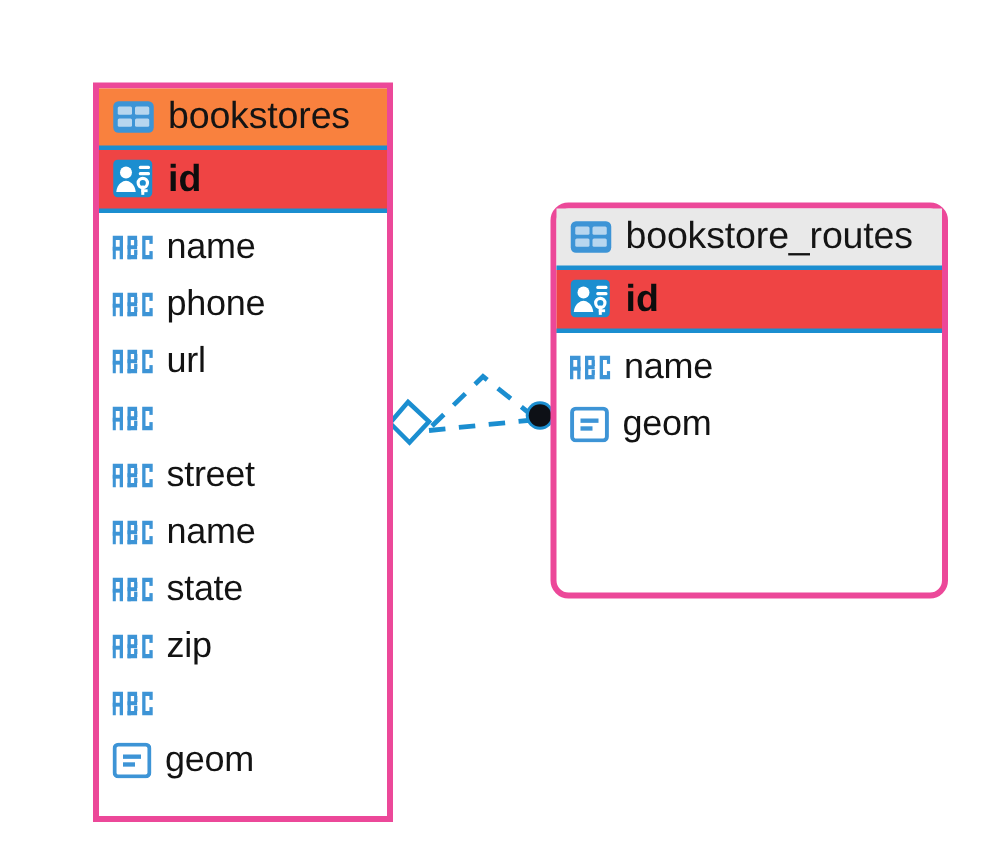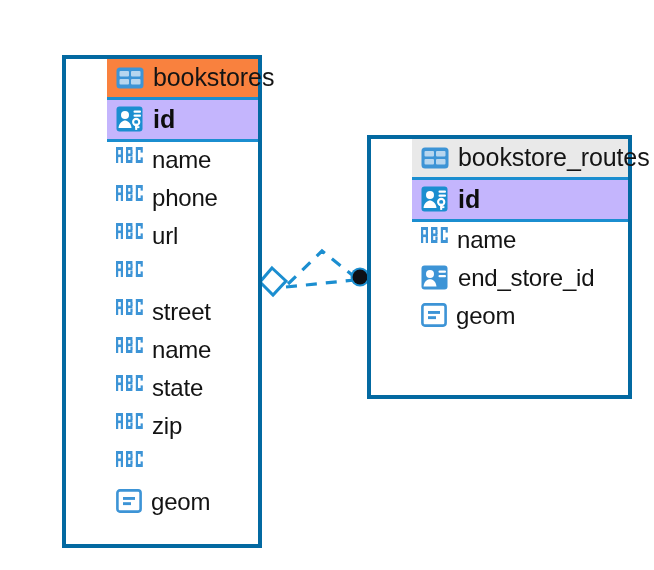--- a/index.html
+++ b/index.html
@@ -30,24 +30,23 @@
     width: 654px;
     height: 570px;
     pointer-events: none;
   }
 
   
   .entity {
     position: absolute;
     box-sizing: border-box;
     background: #ffffff;
-    border: 4px solid #0369a1;
+    border: 4px solid #ec4899;
     display: flex;
     flex-direction: column;
-    padding-left: 41px;
   }
 
   .entity-header {
     display: flex;
     align-items: center;
     gap: 9px;
     padding: 5px 10px 6px 9px;
     border-bottom: 3px solid #1b8ed0;
     box-sizing: border-box;
   }
@@ -62,37 +61,38 @@
     letter-spacing: -0.1px;
   }
 
   .pk-row {
     display: flex;
     align-items: center;
     gap: 9px;
     padding: 5px 10px 6px 9px;
     border-bottom: 3px solid #1b8ed0;
     box-sizing: border-box;
-    background: #c4b5fd;
+    background: #ef4444;
   }
   .pk-label {
     font-size: 25px;
     font-weight: bold;
     color: #0d0d0d;
     line-height: 1.08;
     white-space: nowrap;
   }
 
   .field-list {
     padding: 4px 0 4px 0;
     display: flex;
     flex-direction: column;
   }
   .field-row {
     display: flex;
+    align-items: center;
     gap: 9px;
     padding: 1px 10px 1px 9px;
     height: 38px;
     box-sizing: border-box;
   }
   .field-label {
     font-size: 24px;
     color: #131313;
     line-height: 1.08;
     white-space: nowrap;
@@ -115,20 +115,21 @@
     left: 62px;
     top: 55px;
     width: 200px;
     height: 493px;
   }
   #entity-bookstore-routes {
     left: 367px;
     top: 135px;
     width: 265px;
     height: 264px;
+    border-radius: 12px;
   }
 </style>
 </head>
 <body>
 
 <div class="canvas">
 
   <svg class="connector-layer" viewBox="0 0 654 570" width="654" height="570" aria-hidden="true">
 
     <path d="M 288 284 L 322 251 L 356 278" fill="none" stroke="#1b8ed0" stroke-width="3.2" stroke-dasharray="11 9" stroke-linecap="butt"></path>
@@ -437,30 +438,20 @@
               <rect x="19.8" y="3" width="2.2" height="10"></rect>
             <rect x="19.8" y="13" width="7" height="3"></rect>
               <rect x="24.6" y="3" width="2.2" height="2.6"></rect>
             <rect x="24.6" y="10.4" width="2.2" height="2.6"></rect>
           </g>
         </svg>
         <span class="field-label">name</span>
       </div>
 
 
-      <div class="field-row">
-        <svg class="icon icon-fk" viewBox="0 0 28 26">
-          <rect x="0.5" y="0.5" width="26" height="24" rx="3" fill="#3d94d6"></rect>
-          <circle cx="9" cy="9" r="4" fill="#ffffff"></circle>
-          <path d="M 2.5 21.5 C 3 16 7 14.2 9 14.2 C 11 14.2 15 16 15.5 21.5 Z" fill="#ffffff"></path>
-          <rect x="17.5" y="5.5" width="7.5" height="2.2" rx="1" fill="#ffffff"></rect>
-          <rect x="17.5" y="10" width="7.5" height="2.2" rx="1" fill="#ffffff"></rect>
-        </svg>
-        <span class="field-label">end_store_id</span>
-      </div>
 
       <div class="field-row">
         <svg class="icon icon-geom" viewBox="0 0 26 24">
           <rect x="1.4" y="1.4" width="23.2" height="21.2" rx="2.5" fill="#ffffff" stroke="#3d94d6" stroke-width="2.6"></rect>
           <rect x="7" y="8" width="12" height="2.9" fill="#3d94d6"></rect>
           <rect x="7" y="13.2" width="8" height="2.9" fill="#3d94d6"></rect>
         </svg>
         <span class="field-label">geom</span>
       </div>
 

